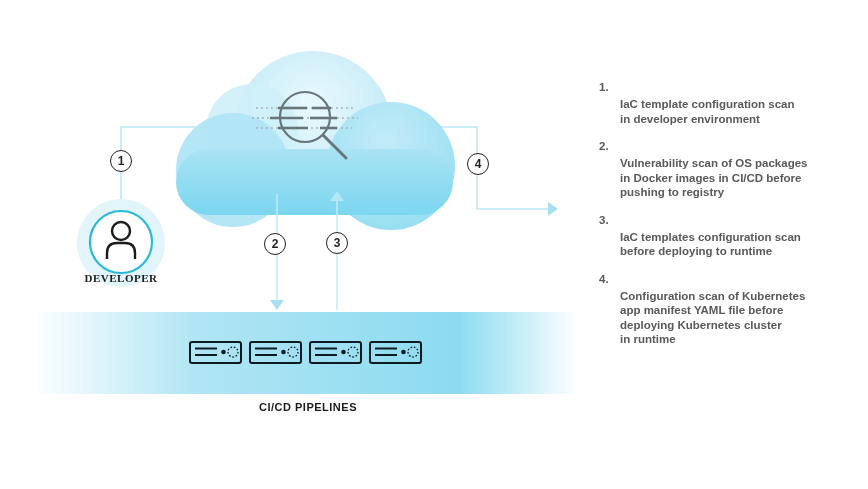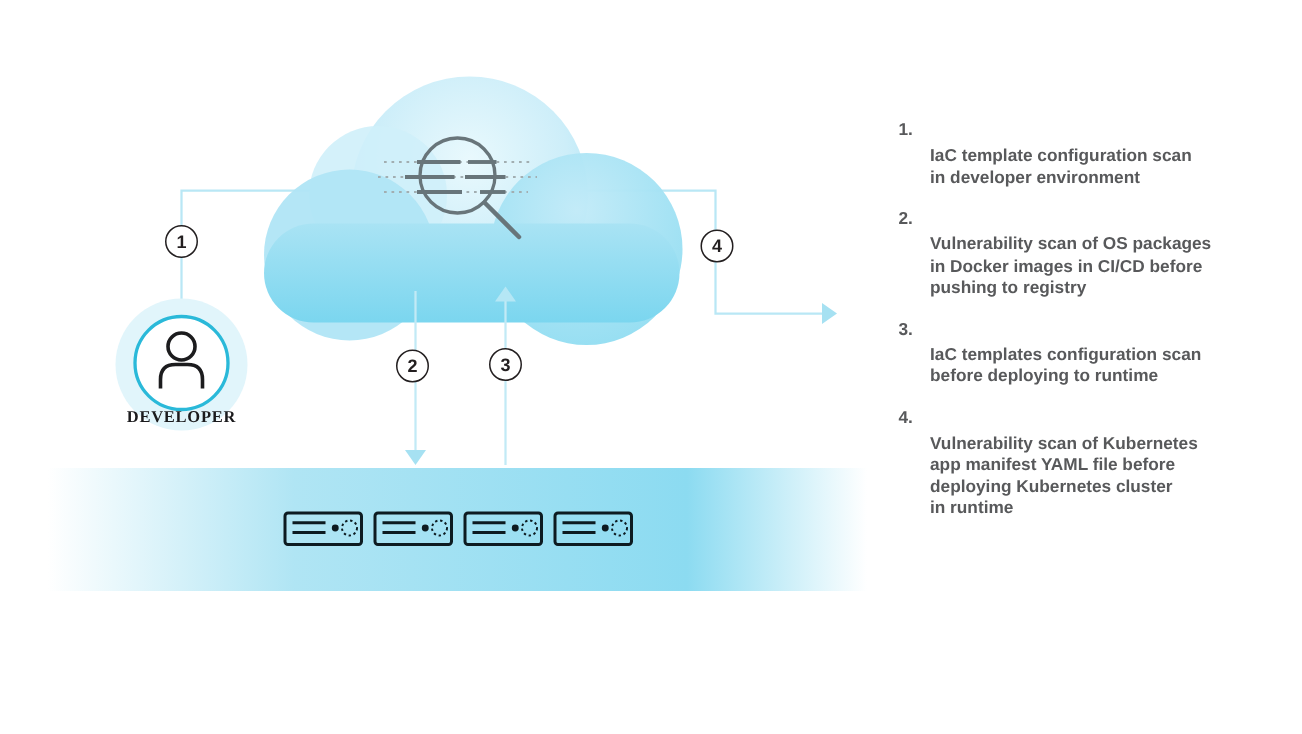--- a/index.html
+++ b/index.html
@@ -131,40 +131,41 @@
       </g>
     </g>
   </svg>
 
   <div class="marker" style="left:110px;top:150px;">1</div>
   <div class="marker" style="left:264px;top:233px;">2</div>
   <div class="marker" style="left:326px;top:232px;">3</div>
   <div class="marker" style="left:467px;top:153px;">4</div>
 
   <div id="developer-label" class="caption">DEVELOPER</div>
+  <div id="pipelines-label" class="caption">CI/CD PIPELINES</div>
 
   <div id="steps-list">
     <div class="step">
       <span class="num">1.</span>
       <span class="text">IaC template configuration scan
 in developer environment</span>
     </div>
     <div class="step">
       <span class="num">2.</span>
       <span class="text">Vulnerability scan of OS packages
 in Docker images in CI/CD before
 pushing to registry</span>
     </div>
     <div class="step">
       <span class="num">3.</span>
       <span class="text">IaC templates configuration scan
 before deploying to runtime</span>
     </div>
     <div class="step">
       <span class="num">4.</span>
-      <span class="text">Vulnerability scan of Kubernetes
+      <span class="text">Configuration scan of Kubernetes
 app manifest YAML file before
 deploying Kubernetes cluster
 in runtime</span>
     </div>
   </div>
 
 </div>
 
 </body></html>

